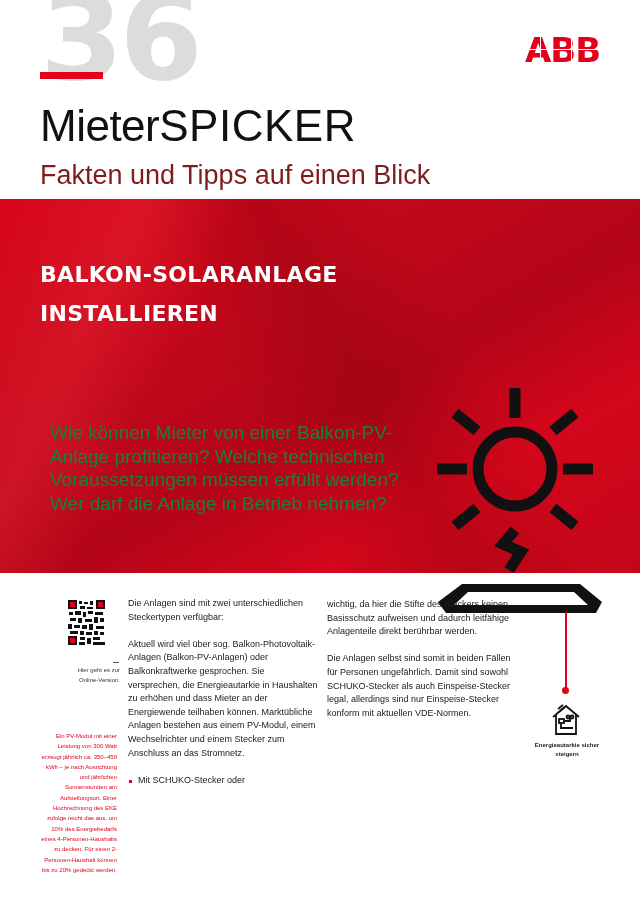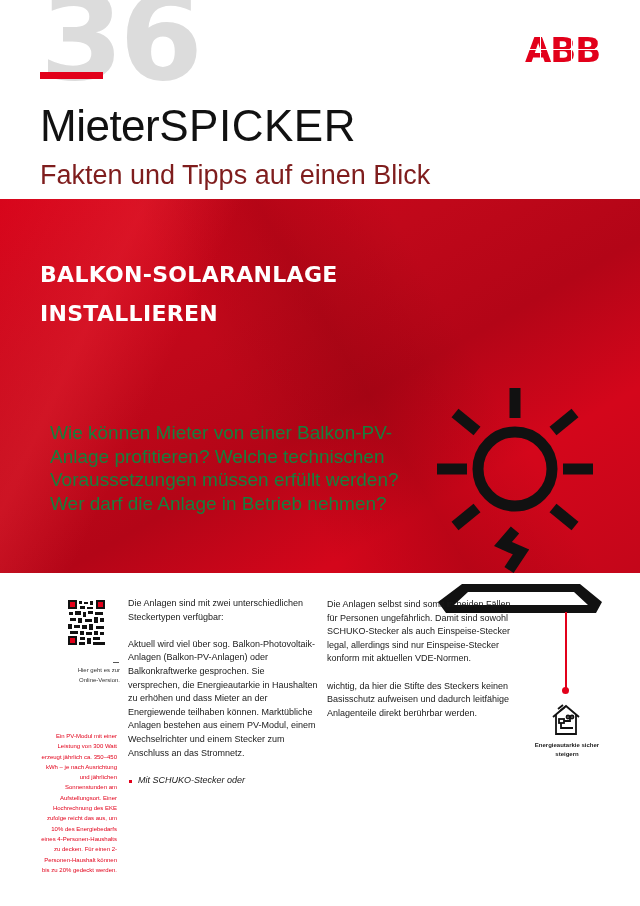--- a/index.html
+++ b/index.html
@@ -36,21 +36,21 @@
   #house-icon { left:551px; top:703px; width:30px; height:34px; }
   #house-caption { left:532px; top:741px; width:70px; font-size:6px; line-height:9px; text-align:center; color:#222; font-weight:bold; }
   #qr-code { left:68px; top:600px; width:37px; height:45px; }
   #qr-dash { left:113px; top:662px; width:6px; height:1px; background:#555; }
   #qr-caption { left:58px; top:665px; width:62px; font-size:6px; line-height:10px; text-align:right; color:#333; }
   #sidebar-fact { left:40px; top:731px; width:77px; font-size:6px; line-height:10.3px; text-align:right; color:#e2001a; }
   .body-col { font-size:9px; line-height:13.6px; color:#1a1a1a; }
   .body-col p { margin:0 0 13.6px 0; }
   #col-left { left:128px; top:597px; width:190px; }
   #col-right { left:327px; top:598px; width:190px; }
-  .bullets { list-style:none; margin:0 0 15px 0; padding:0;font-style:italic; }
+  .bullets { list-style:none; margin:0 0 15px 0; padding:0; }
   .bullets li { position:relative; padding-left:10px; }
   .bullets li::before { content:""; position:absolute; left:1px; top:6px; width:3px; height:3px; background:#e2001a; }
   #col-right .narrow { width:90px; }
 </style>
 </head>
 <body>
 
 <div id="issue-number" class="abs">36</div>
 <div id="issue-underline" class="abs"></div>
 
@@ -154,15 +154,15 @@
 
 <div id="col-left" class="abs body-col">
   <p>Die Anlagen sind mit zwei unterschiedlichen Steckertypen verfügbar:</p>
   <p>Aktuell wird viel über sog. Balkon-Photovoltaik-Anlagen (Balkon-PV-Anlagen) oder Balkonkraftwerke gesprochen. Sie versprechen, die Energieautarkie in Haushalten zu erhöhen und dass Mieter an der Energiewende teilhaben können. Marktübliche Anlagen bestehen aus einem PV-Modul, einem Wechselrichter und einem Stecker zum Anschluss an das Stromnetz.</p>
   <ul class="bullets">
     <li>Mit SCHUKO-Stecker oder</li>
   </ul>
 </div>
 
 <div id="col-right" class="abs body-col">
+  <p>wichtig, da hier die Stifte des Steckers keinen Basisschutz aufweisen und dadurch leitfähige Anlagenteile direkt berührbar werden.</p>
   <p>Die Anlagen selbst sind somit in beiden Fällen für Personen ungefährlich. Damit sind sowohl SCHUKO-Stecker als auch Einspeise-Stecker legal, allerdings sind nur Einspeise-Stecker konform mit aktuellen VDE-Normen.</p>
-  <p>wichtig, da hier die Stifte des Steckers keinen Basisschutz aufweisen und dadurch leitfähige Anlagenteile direkt berührbar werden.</p>
 </div>
 
 </body></html>

